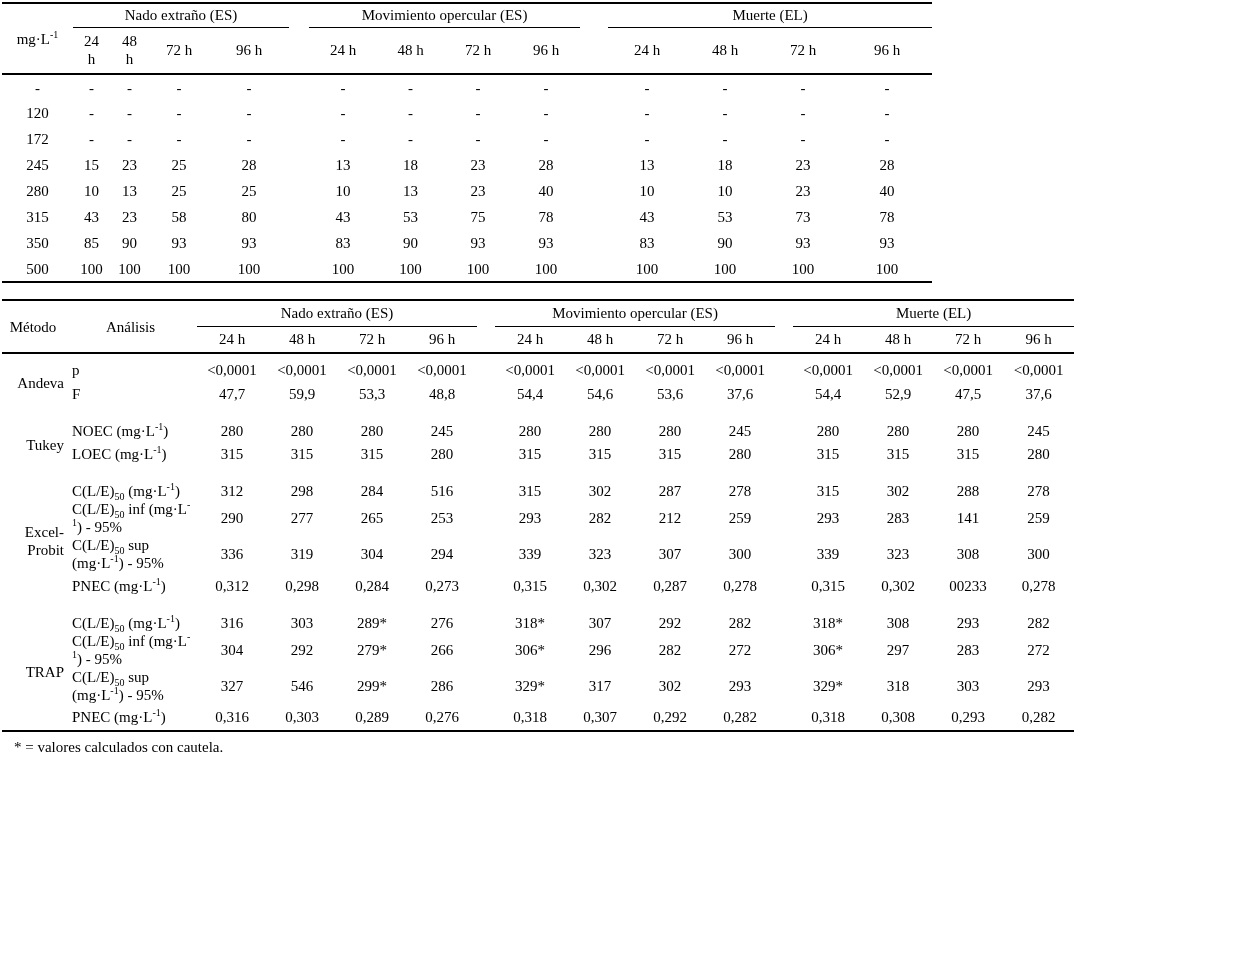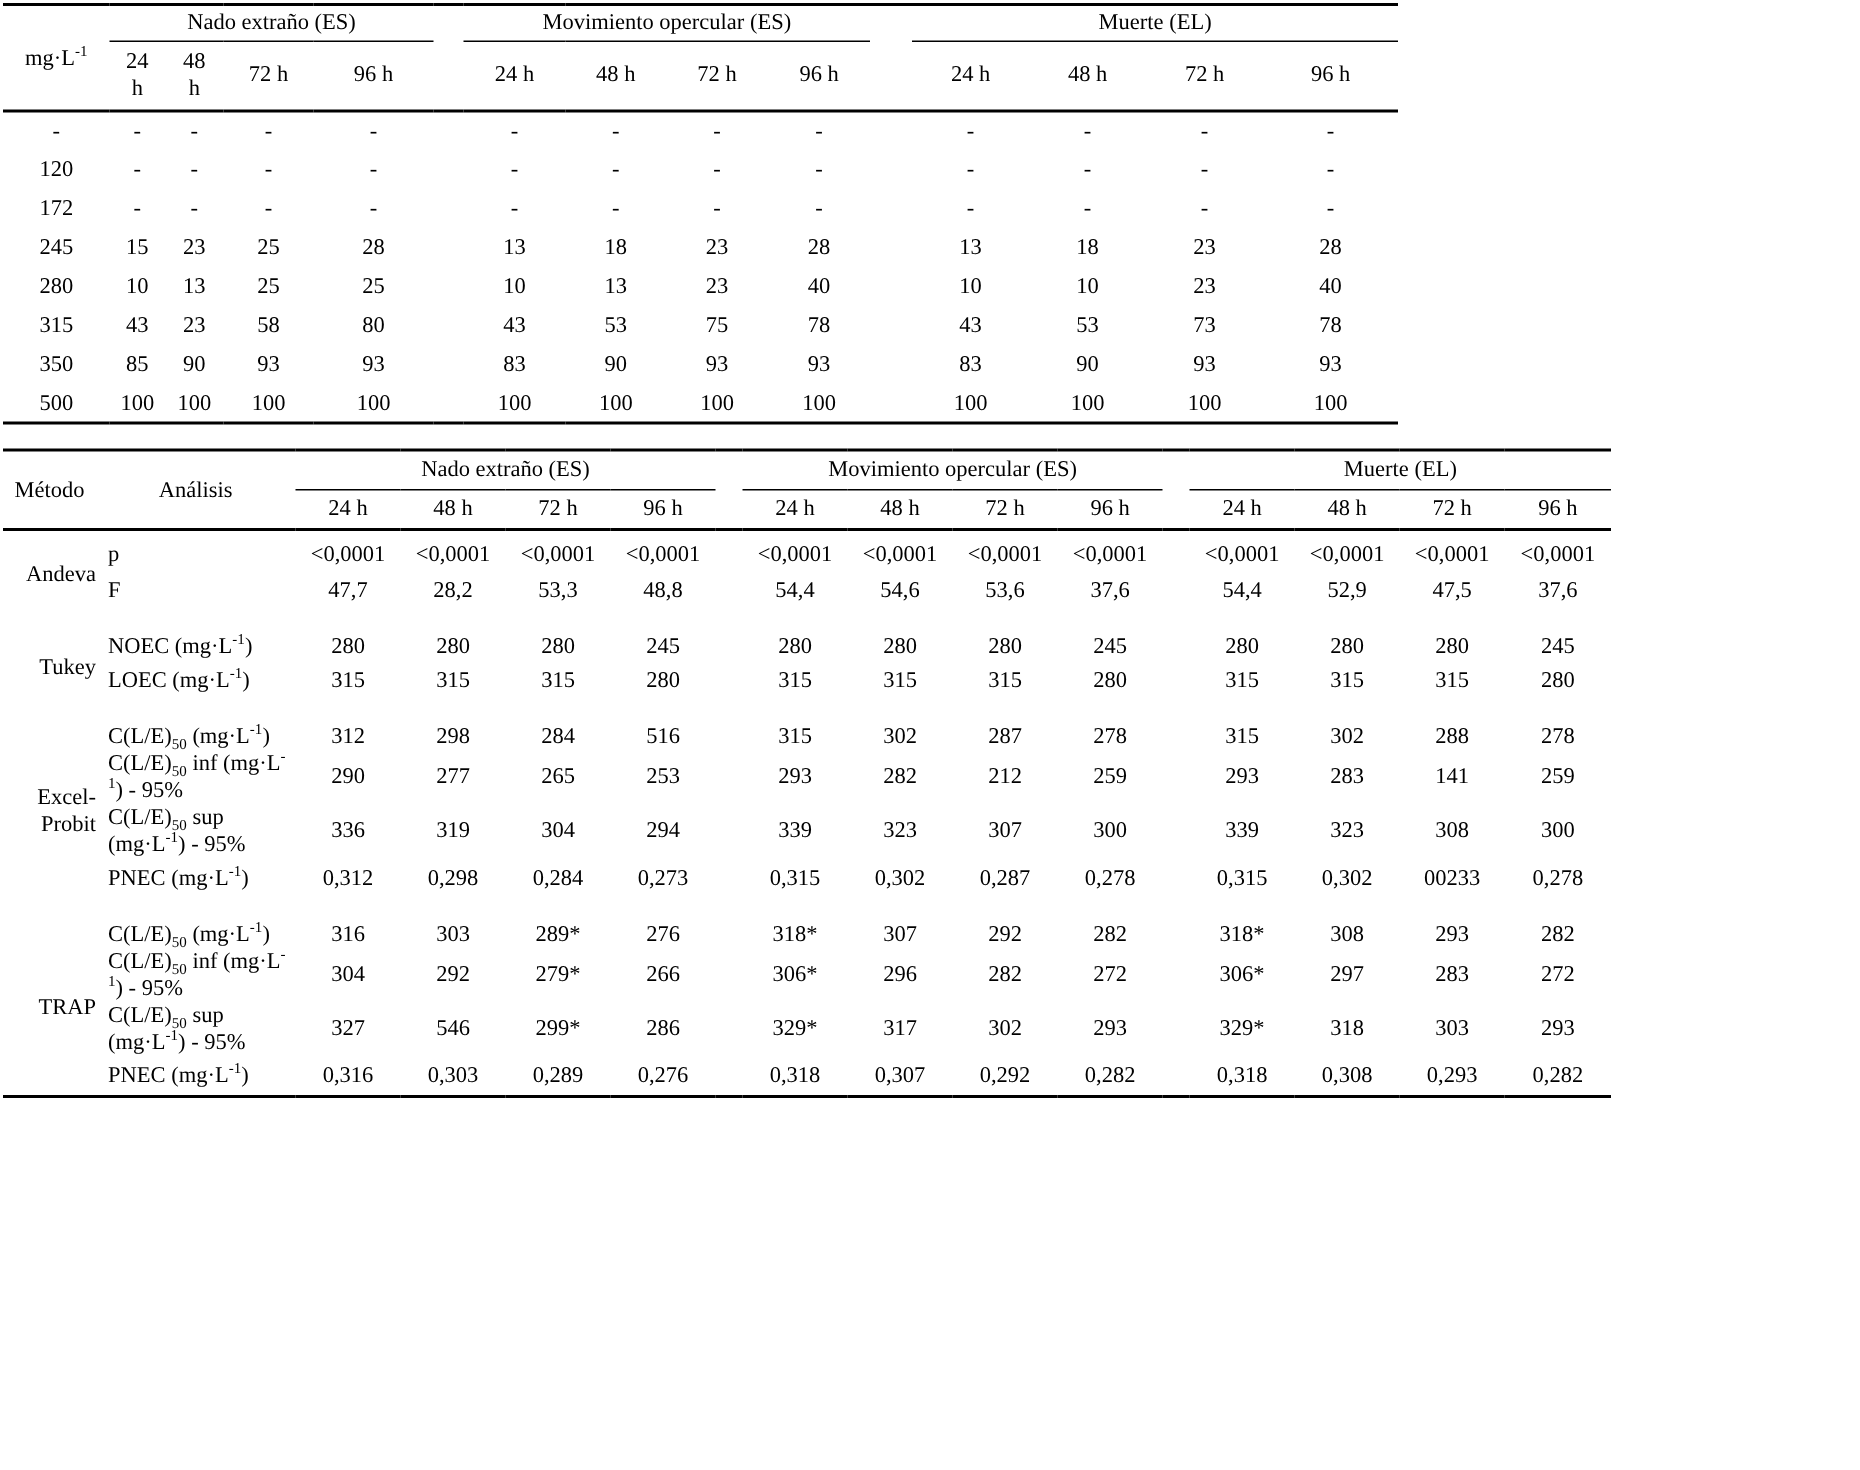--- a/index.html
+++ b/index.html
@@ -290,21 +290,21 @@
         <td>&lt;0,0001</td>
         <td></td>
         <td>&lt;0,0001</td>
         <td>&lt;0,0001</td>
         <td>&lt;0,0001</td>
         <td>&lt;0,0001</td>
       </tr>
       <tr>
         <td class="lcell"><span>F</span></td>
         <td>47,7</td>
-        <td>28,2</td>
+        <td>59,9</td>
         <td>53,3</td>
         <td>48,8</td>
         <td></td>
         <td>54,4</td>
         <td>54,6</td>
         <td>53,6</td>
         <td>37,6</td>
         <td></td>
         <td>54,4</td>
         <td>52,9</td>
@@ -489,13 +489,14 @@
         <td>0,282</td>
         <td></td>
         <td>0,318</td>
         <td>0,308</td>
         <td>0,293</td>
         <td>0,282</td>
       </tr>
     </tbody>
   </table>
 
+  <div class="fnote">* = valores calculados con cautela.</div>
 </div>
 
 </body></html>

